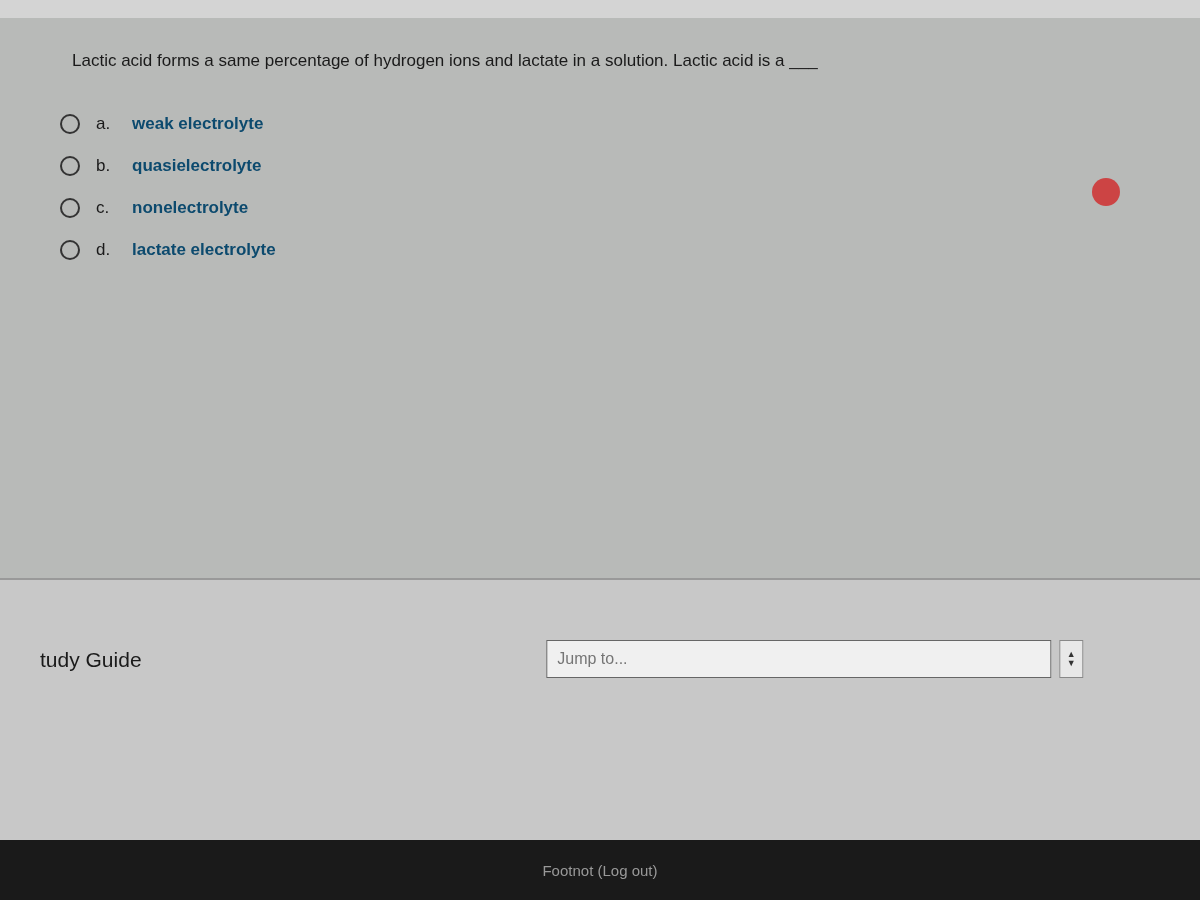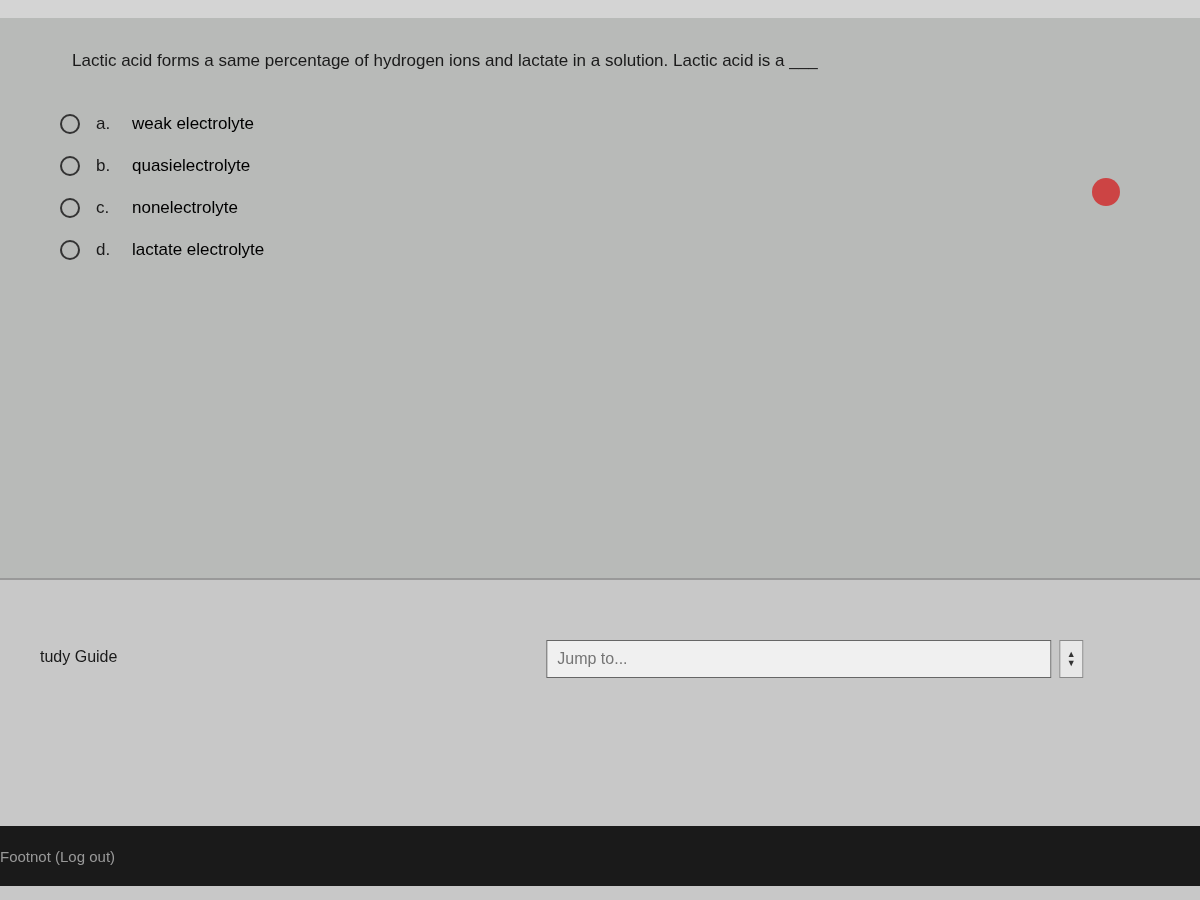--- a/index.html
+++ b/index.html
@@ -65,21 +65,22 @@
     }
 
     .option-letter {
       font-size: 17px;
       color: #1a1a1a;
       min-width: 20px;
     }
 
     .option-text {
       font-size: 17px;
-      color: #000000;
+      color: #0c4a6e;
+      font-weight: bold;
     }
 
     .red-dot {
       width: 28px;
       height: 28px;
       background-color: #cc4444;
       border-radius: 50%;
       position: absolute;
       top: 160px;
       right: 80px;
@@ -129,32 +130,33 @@
     .arrow-up, .arrow-down {
       font-size: 9px;
       color: #333;
       line-height: 1;
     }
 
     .study-guide-label {
       position: absolute;
       left: 40px;
       top: 68px;
-      font-size: 16px;
+      font-size: 21px;
       color: #1a1a1a;
     }
 
     .footer-bar {
       position: absolute;
-      bottom: 14px;
+      bottom: 0;
       width: 100%;
       height: 60px;
       background-color: #1a1a1a;
       display: flex;
       align-items: center;
+      justify-content: center;
     }
 
     .footer-text {
       color: #999;
       font-size: 15px;
     }
 
     .separator-line {
       width: 100%;
       height: 2px;

